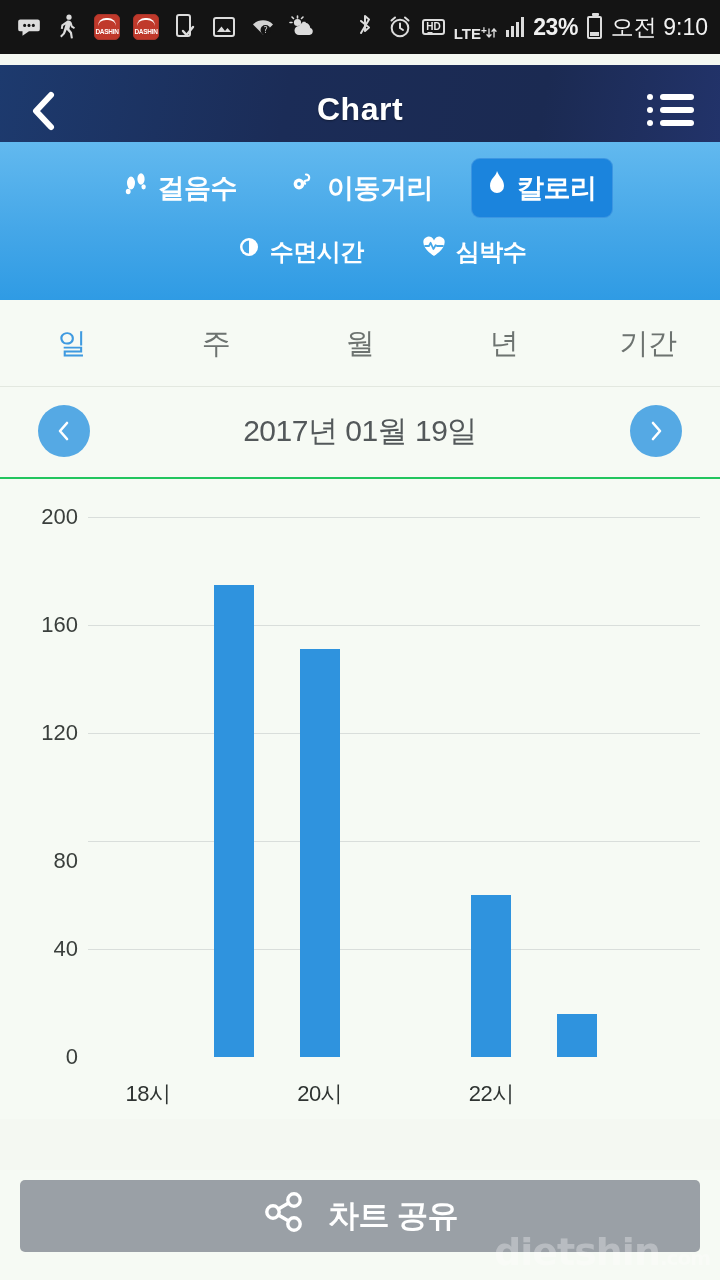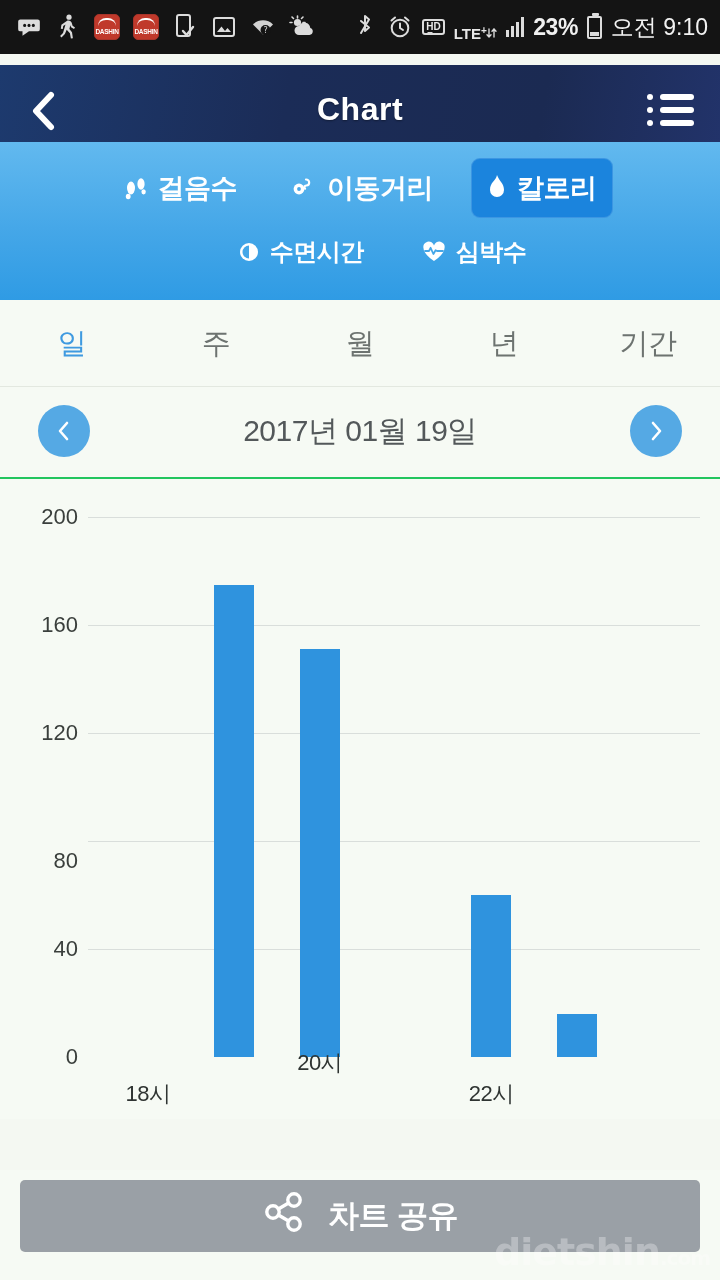--- a/index.html
+++ b/index.html
@@ -67,21 +67,21 @@
 
   
   .metricpanel{
     background:linear-gradient(180deg,#62b9ef 0%,#45a7e8 55%,#2f9be4 100%);
     padding:16px 0 26px;
   }
   .metric-row{ display:flex; justify-content:center; align-items:center; }
   .metric-row.r1{ gap:22px; }
   .metric-row.r2{ gap:38px; margin-top:12px;padding-left:44px; }
   .metric{
-    display:flex; align-items:center; gap:10px;
+    display:flex; align-items:flex-start; gap:10px;
     padding:12px 16px; border-radius:9px;
     color:#fff; font-size:27px; font-weight:bold; letter-spacing:-.5px;
     white-space:nowrap;
   }
   .metric.small{ font-size:24px; padding:6px 10px; }
   .metric.selected{ background:#1b84dd; box-shadow:inset 0 0 0 1px rgba(255,255,255,.15); }
   .metric .gi{ display:inline-flex; align-items:center; justify-content:center; }
 
   
   .periodbar{
@@ -342,21 +342,21 @@
       <div class="ylab" style="top: 254px; left: 0px;">120</div>
       <div class="gridline" style="top: 146px;"></div>
       <div class="ylab" style="top: 146px; left: 0px;">160</div>
       <div class="gridline" style="top: 38px;"></div>
       <div class="ylab" style="top: 38px; left: 0px;">200</div>
       <div class="bar" title="19시 175 kcal" style="left: 213.855px; width: 40px; top: 105.5px; height: 472.5px; background: rgb(47, 147, 222);"></div>
       <div class="bar" title="20시 151 kcal" style="left: 299.652px; width: 40px; top: 170.3px; height: 407.7px; background: rgb(47, 147, 222);"></div>
       <div class="bar" title="22시 60 kcal" style="left: 471.246px; width: 40px; top: 416px; height: 162px; background: rgb(47, 147, 222);"></div>
       <div class="bar" title="23시 16 kcal" style="left: 557.043px; width: 40px; top: 534.8px; height: 43.2px; background: rgb(47, 147, 222);"></div>
       <div class="xlab" style="left: 148.058px; top: 600px;">18시</div>
-      <div class="xlab" style="left: 319.652px; top: 569px; text-align: right;">20시</div>
+      <div class="xlab" style="left: 319.652px; top: 600px; text-align: right;">20시</div>
       <div class="xlab" style="left: 491.246px; top: 600px;">22시</div>
     </div>
 </div>
 
 <div class="sharewrap">
   <div class="sharebtn">
     <span>
       <svg width="44" height="44" viewBox="0 0 44 44">
           <circle cx="32" cy="10" r="6.2" fill="none" stroke="#fff" stroke-width="3.4"></circle>
           <circle cx="11" cy="22" r="6.2" fill="none" stroke="#fff" stroke-width="3.4"></circle>

